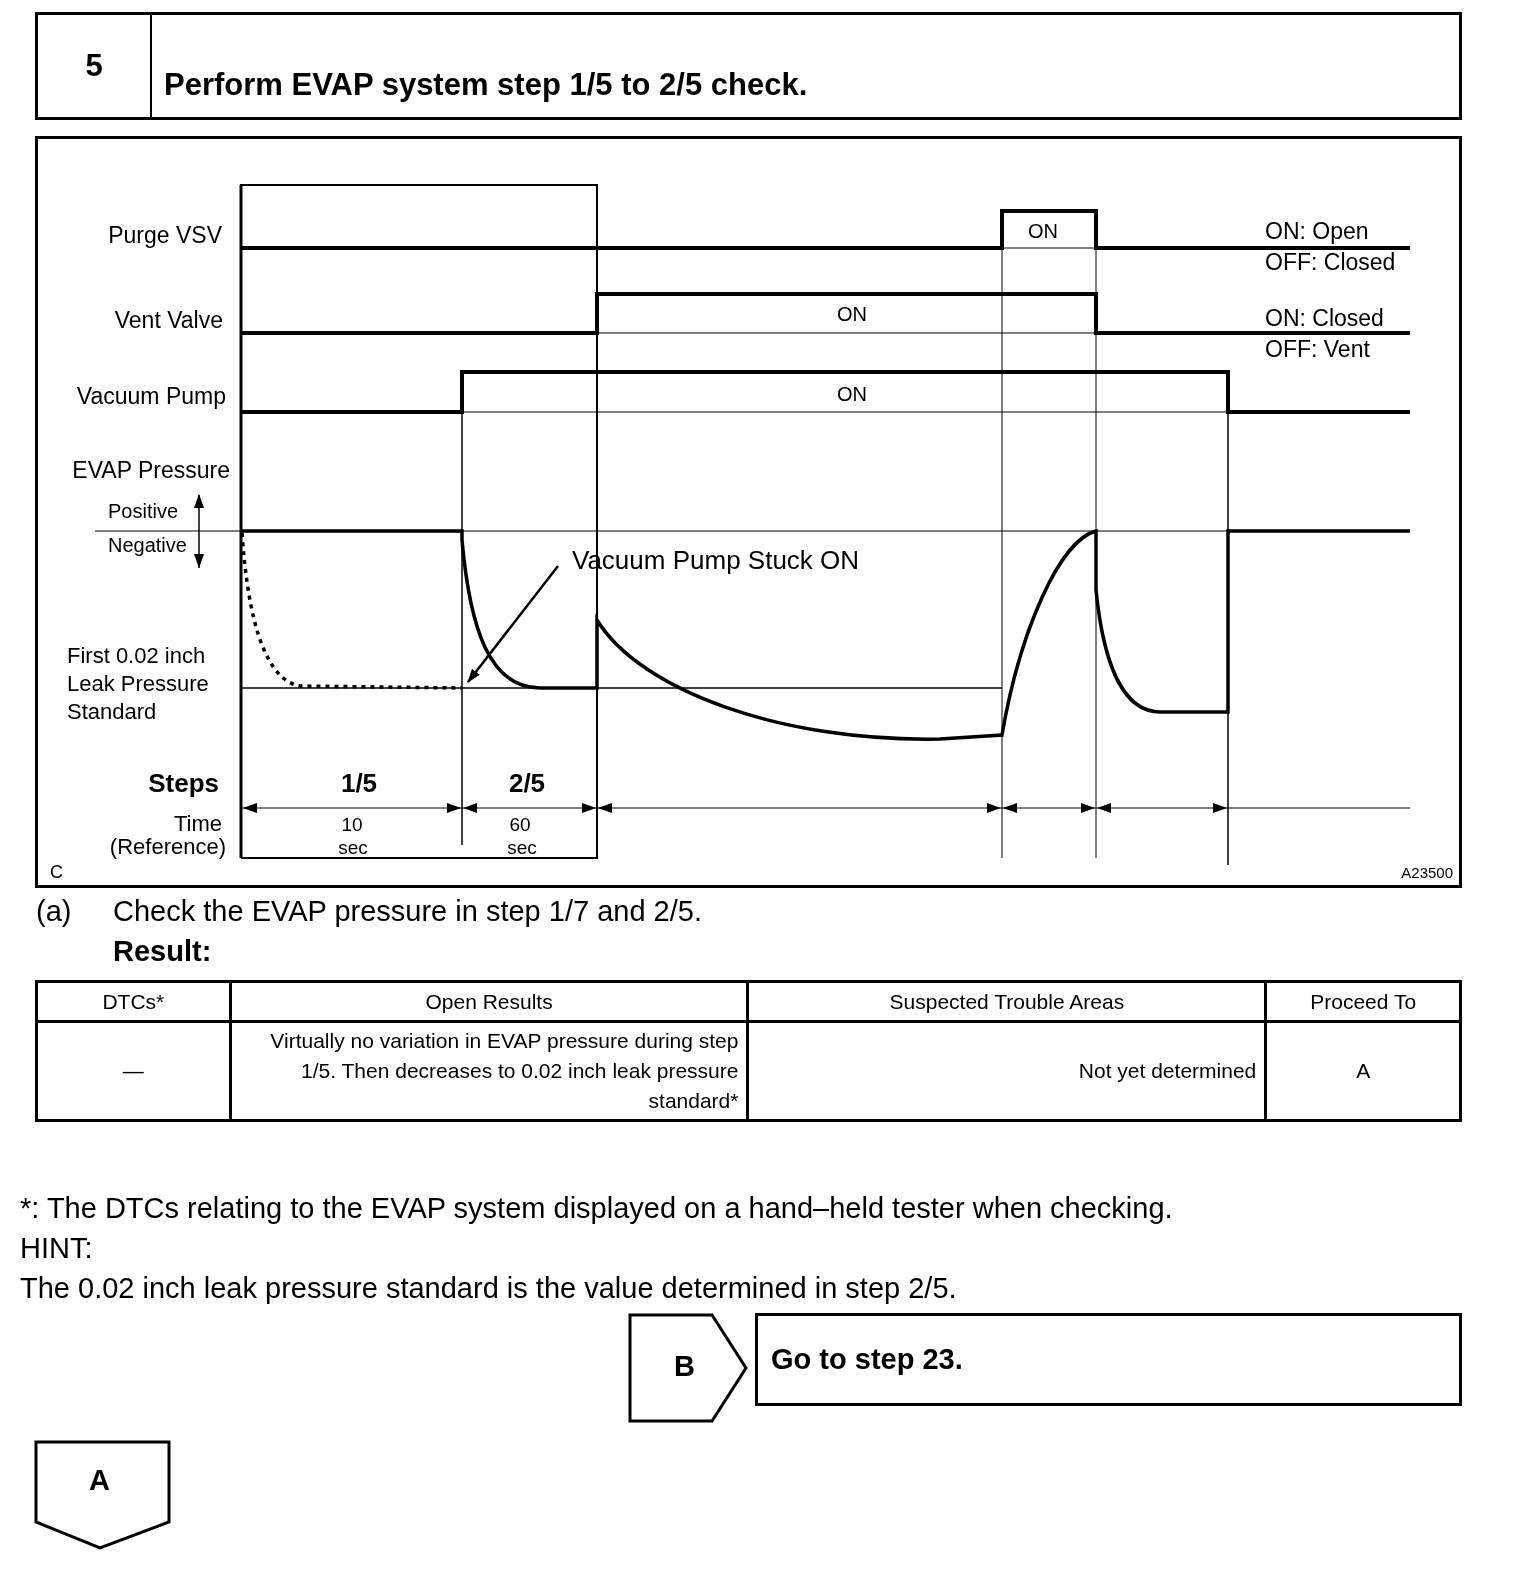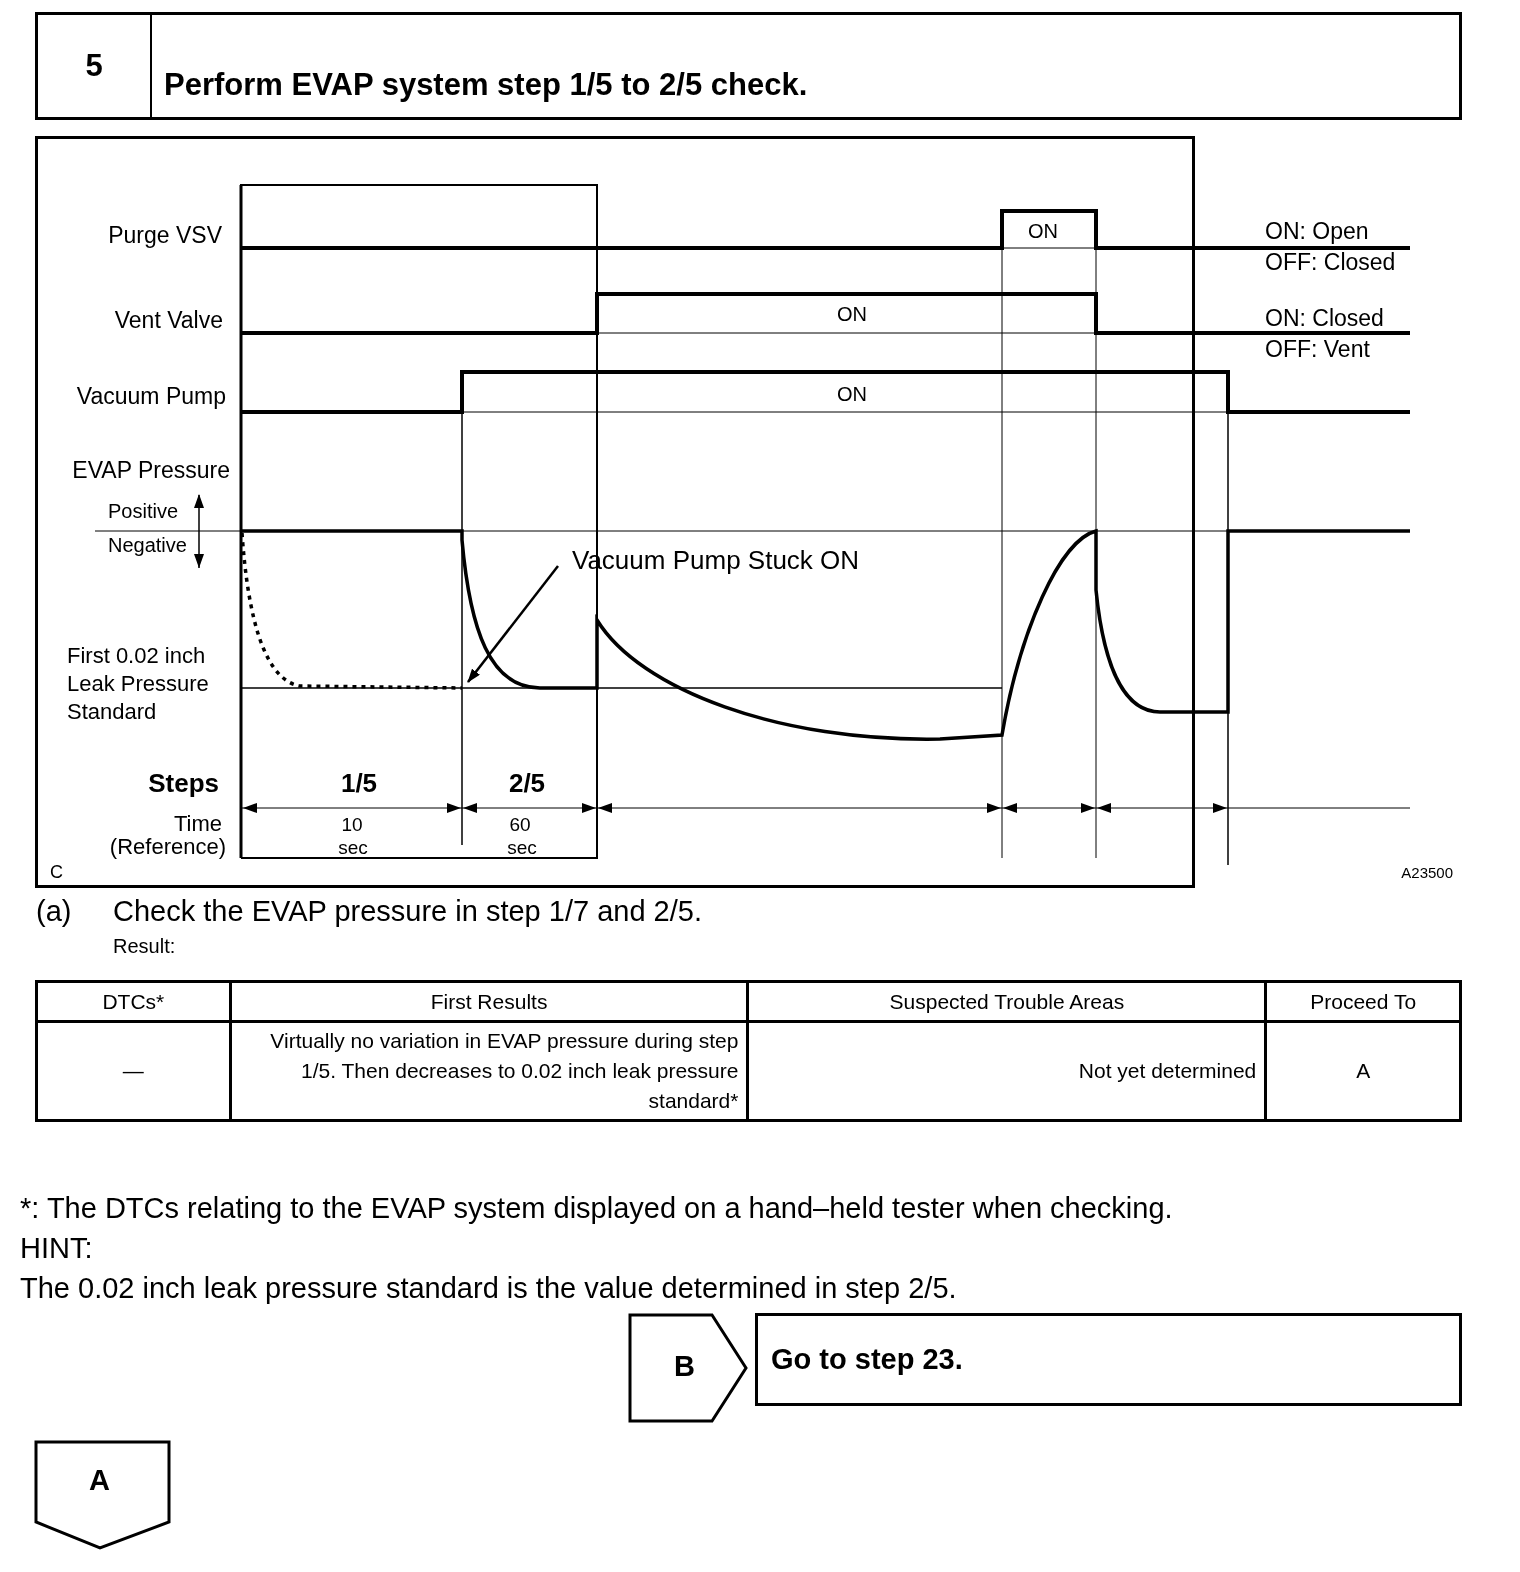--- a/index.html
+++ b/index.html
@@ -1,26 +1,26 @@
 <!DOCTYPE html>
 <html><head>
 <meta charset="utf-8">
 <style>
   html, body { margin: 0; padding: 0; background: #ffffff; }
   body { width: 1520px; height: 1572px; position: relative; font-family: "Liberation Sans", sans-serif; color: #000; overflow: hidden; }
   .abs { position: absolute; }
   .step-header { left: 35px; top: 12px; width: 1427px; height: 108px; border: 3px solid #000; box-sizing: border-box; display: flex; }
   .step-num { width: 112px; border-right: 2px solid #000; display: flex; align-items: center; justify-content: center; font-weight: bold; font-size: 31px; }
   .step-title { flex: 1; display: flex; align-items: center; padding-left: 12px; font-weight: bold; font-size: 31px; margin-top: 37px; }
-  .diagram { left: 35px; top: 136px; width: 1160px; height: 752px; border: 3px solid #000; box-sizing: border-box; }
+  .diagram { left: 35px; top: 136px; width: 1427px; height: 752px; border: 3px solid #000; box-sizing: border-box; }
   .diagram svg { position: absolute; left: -3px; top: -3px; }
   .svgtxt { font-family: "Liberation Sans", sans-serif; fill: #000; }
   .sub-a { left: 36px; top: 895px; font-size: 29px; }
   .sub-a-text { left: 113px; top: 895px; font-size: 29px; }
-  .result-label { left: 113px; top: 935px; font-size: 20px; font-weight: normal; }
+  .result-label { left: 113px; top: 935px; font-size: 29px; font-weight: bold; }
   table.results { position: absolute; left: 35px; top: 980px; width: 1427px; border-collapse: collapse; font-size: 21px; }
   table.results td, table.results th { border: 3px solid #000; font-weight: normal; padding: 2px 8px; }
   table.results th { height: 33px; text-align: center; }
   td.c { text-align: center; }
   td.l { text-align: right; line-height: 30px; }
   .note { left: 20px; font-size: 29px; text-align: center; }
   .box-b { left: 628px; top: 1313px; width: 120px; height: 110px; }
   .goto-box { left: 755px; top: 1313px; width: 707px; height: 93px; border: 3px solid #000; box-sizing: border-box; display: flex; align-items: center; padding-left: 13px; font-weight: bold; font-size: 29px; }
   .box-a { left: 34px; top: 1440px; width: 137px; height: 110px; }
   .box-lbl { position: absolute; font-weight: bold; font-size: 29px; }
@@ -129,21 +129,21 @@
 <table class="results">
   <colgroup>
     <col style="width:194px">
       <col style="width:519px">
       <col style="width:519px">
       <col style="width:195px">
   </colgroup>
   <tbody>
       <tr>
     <th>DTCs*</th>
-    <th>First Results</th>
+    <th>Open Results</th>
     <th>Suspected Trouble Areas</th>
     <th>Proceed To</th>
   </tr>
   <tr style="height:99px">
     <td class="c">—</td>
     <td class="l">Virtually no variation in EVAP pressure during step 1/5. Then decreases to 0.02 inch leak pressure standard*</td>
     <td class="l">Not yet determined</td>
     <td class="c">A</td>
   </tr>
 </tbody>

